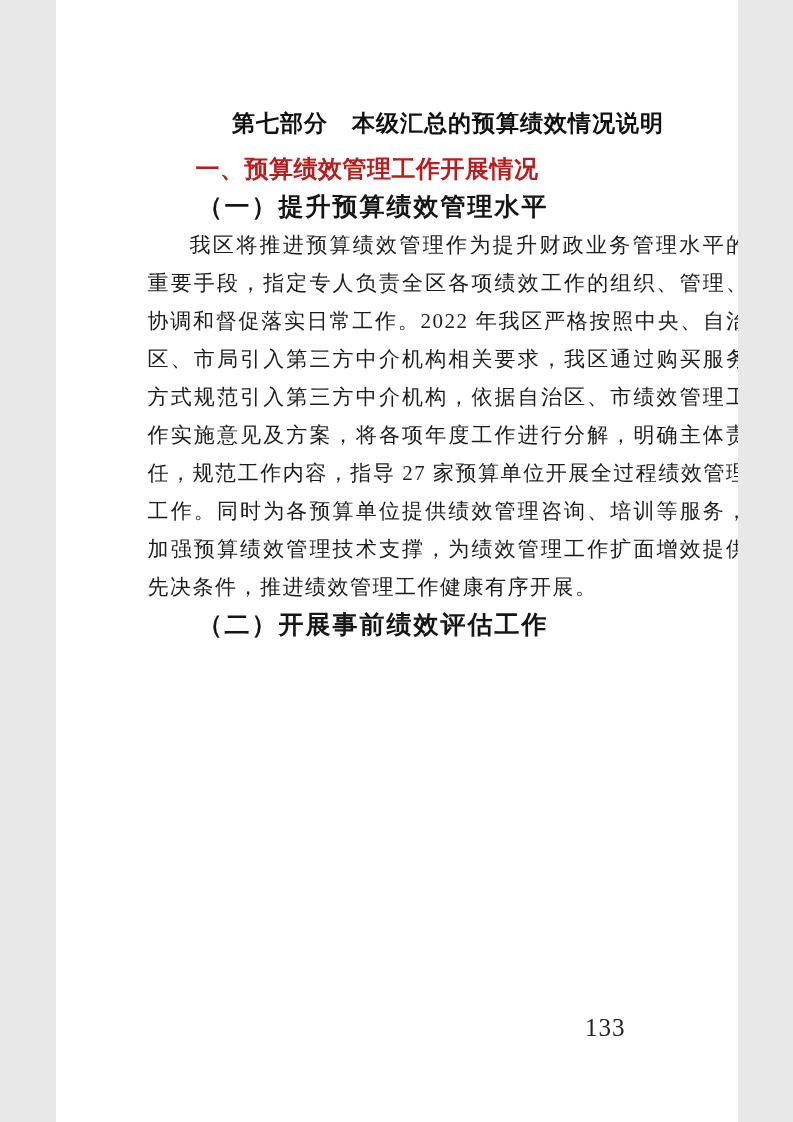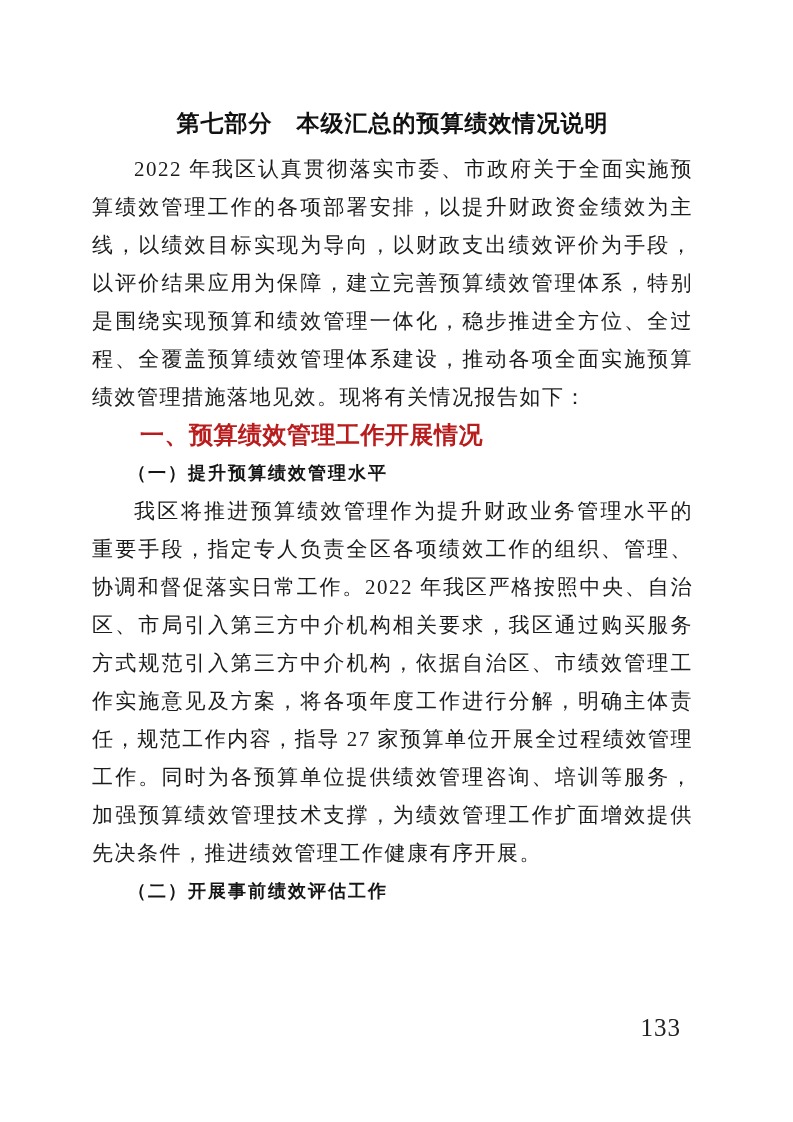--- a/index.html
+++ b/index.html
@@ -3,21 +3,21 @@
 <meta charset="utf-8">
 <style>
   * { margin: 0; padding: 0; box-sizing: border-box; }
 
   html, body {
     background: #e8e8e8;
   }
 
   .page {
     position: relative;
-    width: 793px;
+    width: 682px;
     height: 1122px;
     margin: 0 auto;
     background: #ffffff;
     font-family: "Liberation Serif", "DejaVu Serif", serif;
     color: #1a1a1a;
     overflow: hidden;
   }
 
   .content {
     position: absolute;
@@ -52,21 +52,21 @@
     font-size: 24px;
     line-height: 38px;
     text-indent: 2em;
     letter-spacing: 0.5px;
     color: #b91c1c;
   }
 
   .heading-2 {
     font-family: "Liberation Serif", "DejaVu Serif", serif;
     font-weight: 600;
-    font-size: 18px;
+    font-size: 25px;
     line-height: 38px;
     text-indent: 2em;
     letter-spacing: 2px;
     color: #161616;
   }
 
   .page-number {
     position: absolute;
     right: 112px;
     top: 1014px;
@@ -75,21 +75,20 @@
     color: #222222;
   }
 </style>
 </head>
 <body>
 
 <div class="page">
   <div class="content">
     <h1 class="doc-title">第七部分　本级汇总的预算绩效情况说明</h1>
 
-    <p class="para">2022 年我区认真贯彻落实市委、市政府关于全面实施预算绩效管理工作的各项部署安排，以提升财政资金绩效为主线，以绩效目标实现为导向，以财政支出绩效评价为手段，以评价结果应用为保障，建立完善预算绩效管理体系，特别是围绕实现预算和绩效管理一体化，稳步推进全方位、全过程、全覆盖预算绩效管理体系建设，推动各项全面实施预算绩效管理措施落地见效。现将有关情况报告如下：</p>
 
     <h2 class="heading-1">一、预算绩效管理工作开展情况</h2>
 
     <h3 class="heading-2">（一）提升预算绩效管理水平</h3>
 
     <p class="para">我区将推进预算绩效管理作为提升财政业务管理水平的重要手段，指定专人负责全区各项绩效工作的组织、管理、协调和督促落实日常工作。2022 年我区严格按照中央、自治区、市局引入第三方中介机构相关要求，我区通过购买服务方式规范引入第三方中介机构，依据自治区、市绩效管理工作实施意见及方案，将各项年度工作进行分解，明确主体责任，规范工作内容，指导 27 家预算单位开展全过程绩效管理工作。同时为各预算单位提供绩效管理咨询、培训等服务，加强预算绩效管理技术支撑，为绩效管理工作扩面增效提供先决条件，推进绩效管理工作健康有序开展。</p>
 
     <h3 class="heading-2">（二）开展事前绩效评估工作</h3>
 
   </div>

